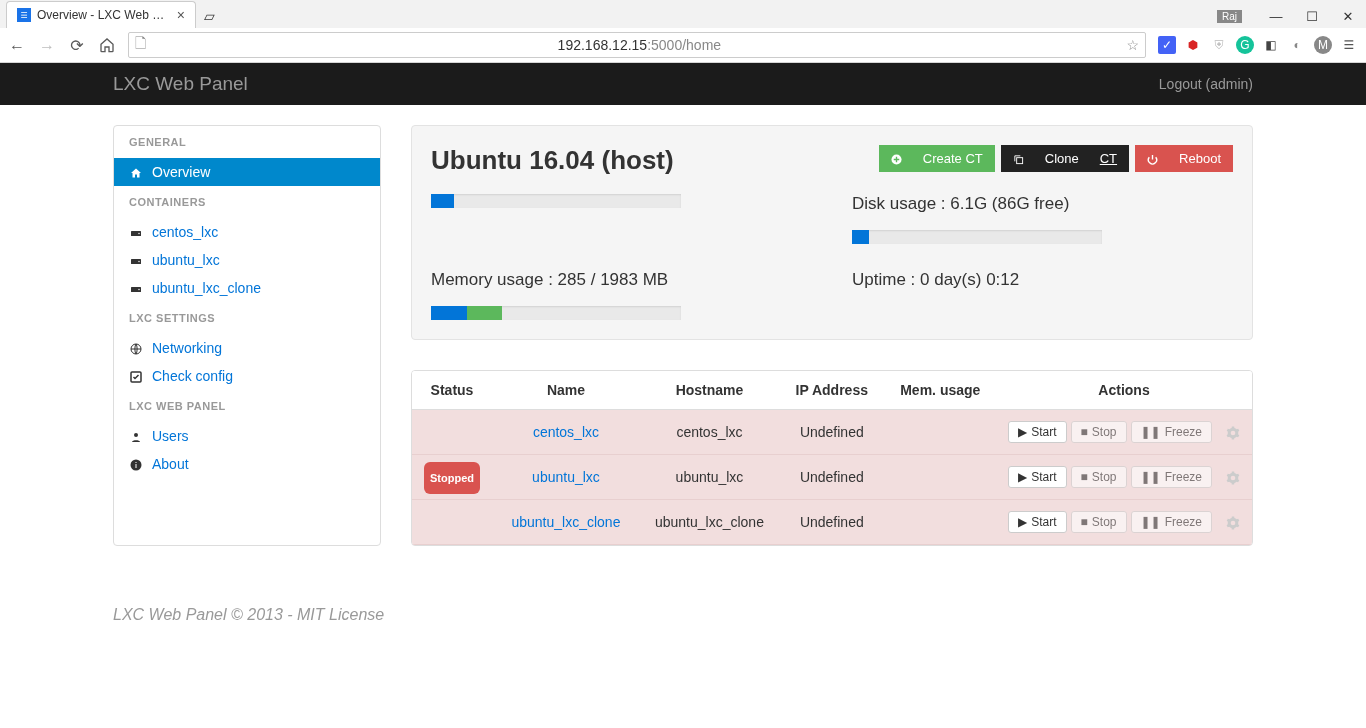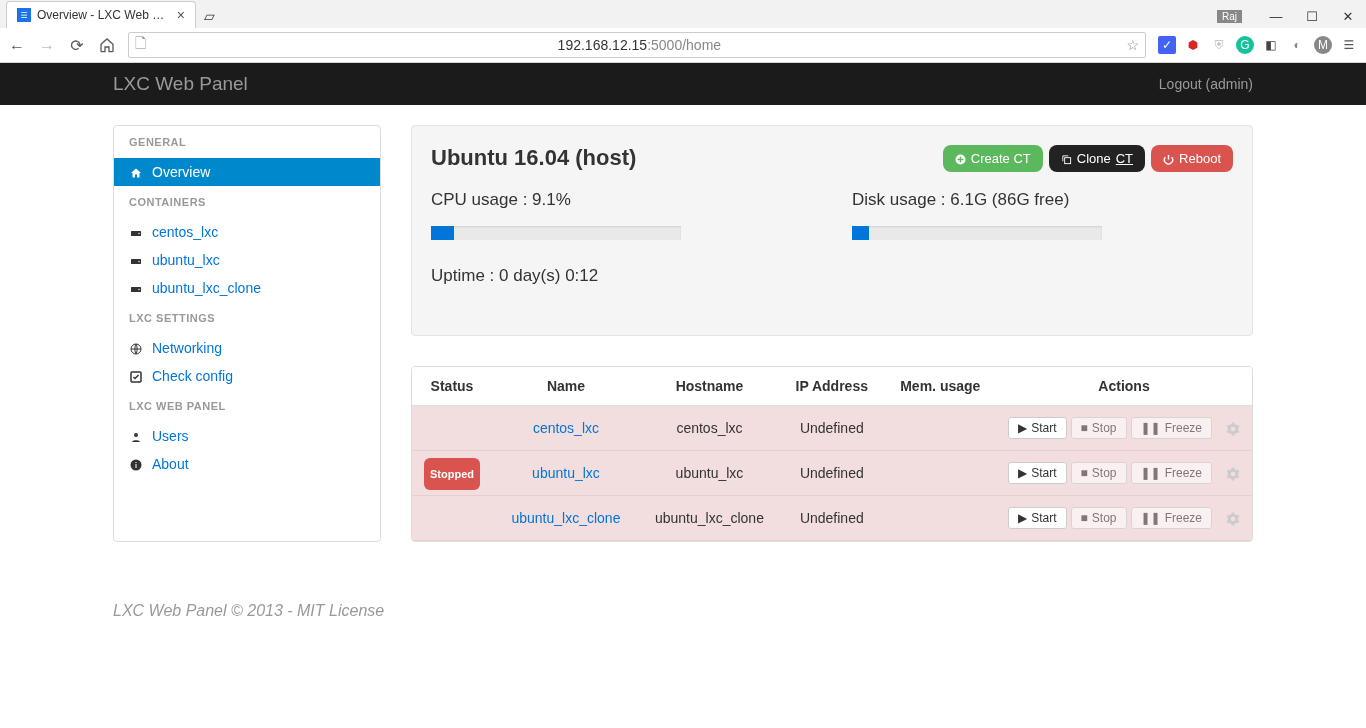--- a/index.html
+++ b/index.html
@@ -39,23 +39,23 @@
     .sidebar-item { padding: 6px 15px; font-size: 14px; color: #337ab7; display: flex; align-items: flex-start; gap: 9px; cursor: pointer; }
     .sidebar-item .icon { color: #333; width: 14px; text-align: center; }
     .sidebar-item.active { background: #0088cc; color: #fff; }
     .sidebar-item.active .icon { color: #fff; }
     .sidebar-item:not(.active) span.lbl { color: #0275d8; }
 
     
     .main { flex: 1; }
     .panel { background: #f5f5f5; border: 1px solid #e3e3e3; border-radius: 4px; padding: 19px; margin-bottom: 30px; }
     .panel-header { display: flex; align-items: flex-start; justify-content: space-between; margin-bottom: 18px; }
-    .host-title { font-size: 22px; font-weight: bold; color: #333; }
+    .host-title { font-size: 26px; font-weight: bold; color: #333; }
     .btn-row { display: flex; gap: 6px; }
-    .btn { border: none; border-radius: 8px; padding: 6px 12px; font-size: 13px; color: #fff; display: inline-flex; align-items: center; gap: 5px; cursor: pointer; }
+    .btn { border: none; border-radius: 0; padding: 6px 12px; font-size: 13px; color: #fff; display: inline-flex; align-items: center; gap: 21px; cursor: pointer; }
     .btn-green { background: #5cb85c; }
     .btn-dark { background: #222; }
     .btn-red { background: #d9534f; }
 
     .stats-row { display: flex; gap: 40px; }
     .stat-block { flex: 1; }
     .stat-text { font-size: 17px; color: #333; margin-bottom: 16px; }
     .progress { background: #e9e9e9; height: 14px; width: 250px; display: flex; overflow: hidden; box-shadow: inset 0 1px 2px rgba(0,0,0,0.1); }
     .bar-blue { background: #0275d8; height: 100%; }
     .bar-green { background: #5cb85c; height: 100%; }
@@ -239,33 +239,39 @@
               <svg width="11" height="11" viewBox="0 0 24 24" fill="none" stroke="#fff" stroke-width="3">
                   <path d="M12 2v10M5 7a9 9 0 1 0 14 0"></path>
                 </svg>
             </span>
             <span>Reboot</span>
           </button>
         </div>
       </div>
       <div class="stats-row">
         <div class="stat-block">
-          <div class="stat-text">CPU usage : 9.1%</div>
           <div class="progress">
               <div class="bar-blue" style="width:9.1%"></div>
             </div>
         </div>
         <div class="stat-block">
           <div class="stat-text">Disk usage : 6.1G (86G free)</div>
           <div class="progress">
               <div class="bar-blue" style="width:6.6%"></div>
             </div>
         </div>
       </div>
       <div class="stats-row">
+        <div class="stat-block">
+          <div class="stat-text">Memory usage : 285 / 1983 MB</div>
+          <div class="progress">
+              <div class="bar-blue" style="width:14.4%"></div>
+              <div class="bar-green" style="width:14%"></div>
+            </div>
+        </div>
         <div class="stat-block uptime-block">
           <div class="stat-text">Uptime : 0 day(s) 0:12</div>
           <div class="progress"></div>
         </div>
       </div>
     </div>
 
     <div class="table-wrap">
       <table>
         <thead>

